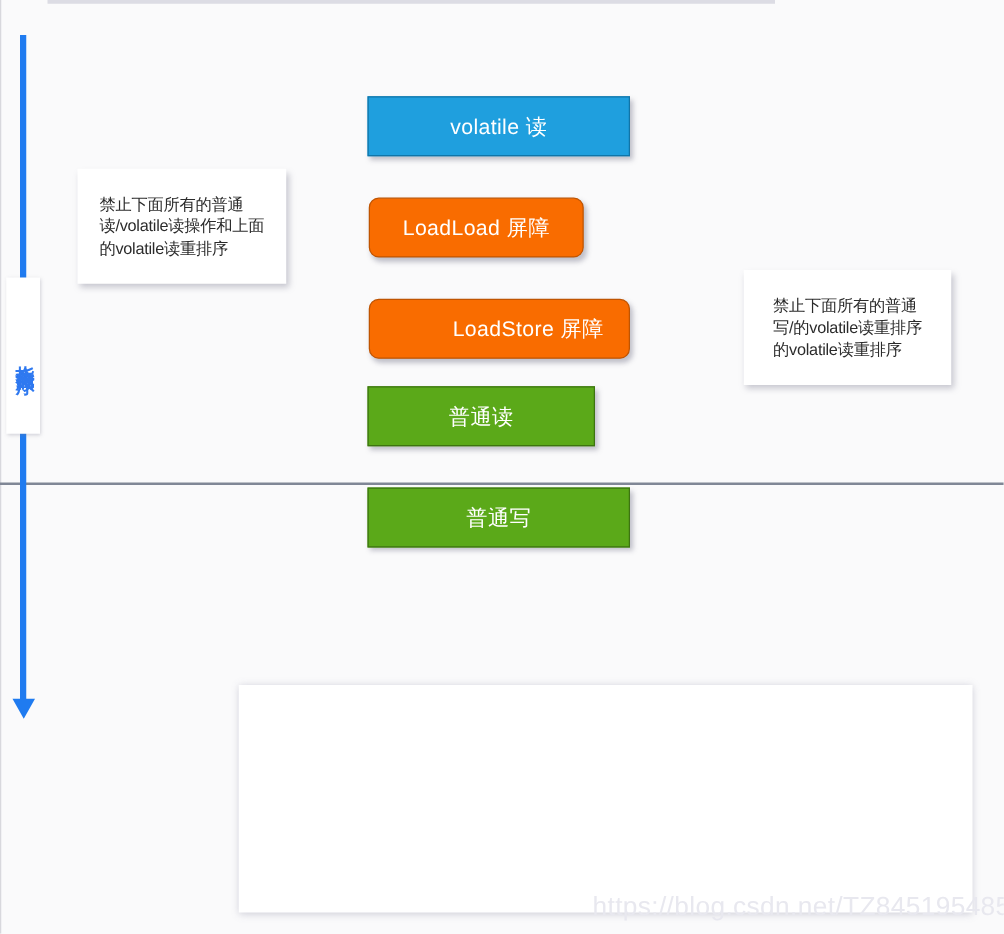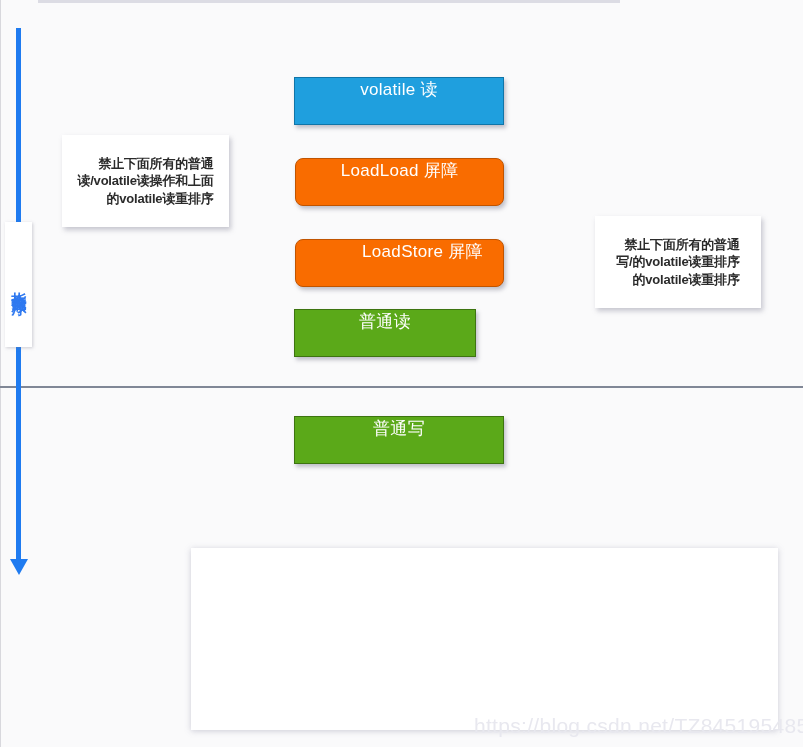--- a/index.html
+++ b/index.html
@@ -1,34 +1,34 @@
 <!DOCTYPE html>
 <html><head>
 <meta charset="utf-8">
 <style>
   html,body{margin:0;padding:0;}
   body{width:803px;height:747px;overflow:hidden;background:#fafafb;
        font-family:"Liberation Sans",sans-serif;}
   #stage{position:relative;width:803px;height:747px;overflow:hidden;}
   .abs{position:absolute;}
   svg{display:block;}
-  .box{position:absolute;display:flex;align-items:flex-start;justify-content:center;
+  .box{position:absolute;display:flex;align-items:center;justify-content:center;
        color:#fff;box-sizing:border-box;}
   .box-blue{background:#1f9fde;border:1px solid #1075a8;
             box-shadow:2px 3px 4px rgba(120,120,140,.45);}
   .box-orange{background:#f96c00;border:1px solid #c05400;border-radius:8px;
             box-shadow:2px 3px 4px rgba(120,120,140,.45);}
   .box-green{background:#5ba919;border:1px solid #3d7410;
             box-shadow:2px 3px 4px rgba(120,120,140,.45);}
   .box-label{font-size:17px;letter-spacing:.3px;}
   .callout{position:absolute;background:#fff;box-sizing:border-box;
            display:flex;align-items:center;justify-content:center;
            box-shadow:2px 3px 5px rgba(120,120,140,.4);}
-  .callout-text{font-size:13px;line-height:1.32;color:#2b2b2b;text-align:right;
-                font-weight:700;letter-spacing:-.2px;}
+  .callout-text{font-size:13px;line-height:1.32;color:#2b2b2b;text-align:left;
+                font-weight:400;letter-spacing:-.2px;}
   .vlabel{position:absolute;background:#fff;display:flex;align-items:center;
           justify-content:center;box-shadow:1px 1px 3px rgba(120,120,140,.35);}
   .vlabel span{writing-mode:vertical-rl;font-size:15px;color:#2f79f0;font-weight:700;
                letter-spacing:1.5px;}
   .card{position:absolute;background:#fff;box-sizing:border-box;
         box-shadow:0 1px 6px rgba(120,120,150,.35);}
   table.tbl{border-collapse:collapse;width:100%;table-layout:fixed;}
   .watermark{position:absolute;font-size:21px;color:#e8e8ef;white-space:nowrap;
              letter-spacing:.3px;}
 </style>
@@ -45,30 +45,30 @@
   <svg class="abs" style="left:8px;top:548px;" width="22" height="28" viewBox="0 0 22 28">
     <path d="M11 27 L2 11 L20 11 Z" fill="#1f7bf0"></path>
   </svg>
   <div class="vlabel" style="left:5px;top:222px;width:27px;height:125px;">
     <span>指令执行顺序</span>
   </div>
 
   <div class="box box-blue" style="left:294px;top:77px;width:210px;height:48px;">
     <span class="box-label">volatile 读</span>
   </div>
-  <div class="box box-orange" style="left:295px;top:158px;width:209px;height:48px;">
+  <div class="box box-orange" style="left:295px;top:158px;width:172px;height:48px;">
     <span class="box-label">LoadLoad 屏障</span>
   </div>
   <div class="box box-orange" style="left:295px;top:239px;width:209px;height:48px;padding-left:46px;">
     <span class="box-label">LoadStore 屏障</span>
   </div>
   <div class="box box-green" style="left:294px;top:309px;width:182px;height:48px;">
     <span class="box-label">普通读</span>
   </div>
-  <div class="box box-green" style="left:294px;top:416px;width:210px;height:48px;">
+  <div class="box box-green" style="left:294px;top:390px;width:210px;height:48px;">
     <span class="box-label">普通写</span>
   </div>
 
   <div class="callout" style="left:62px;top:135px;width:167px;height:92px;">
     <div class="callout-text">
       <div>禁止下面所有的普通</div>
       <div>读/volatile读操作和上面</div>
       <div>的volatile读重排序</div>
     </div>
   </div>

